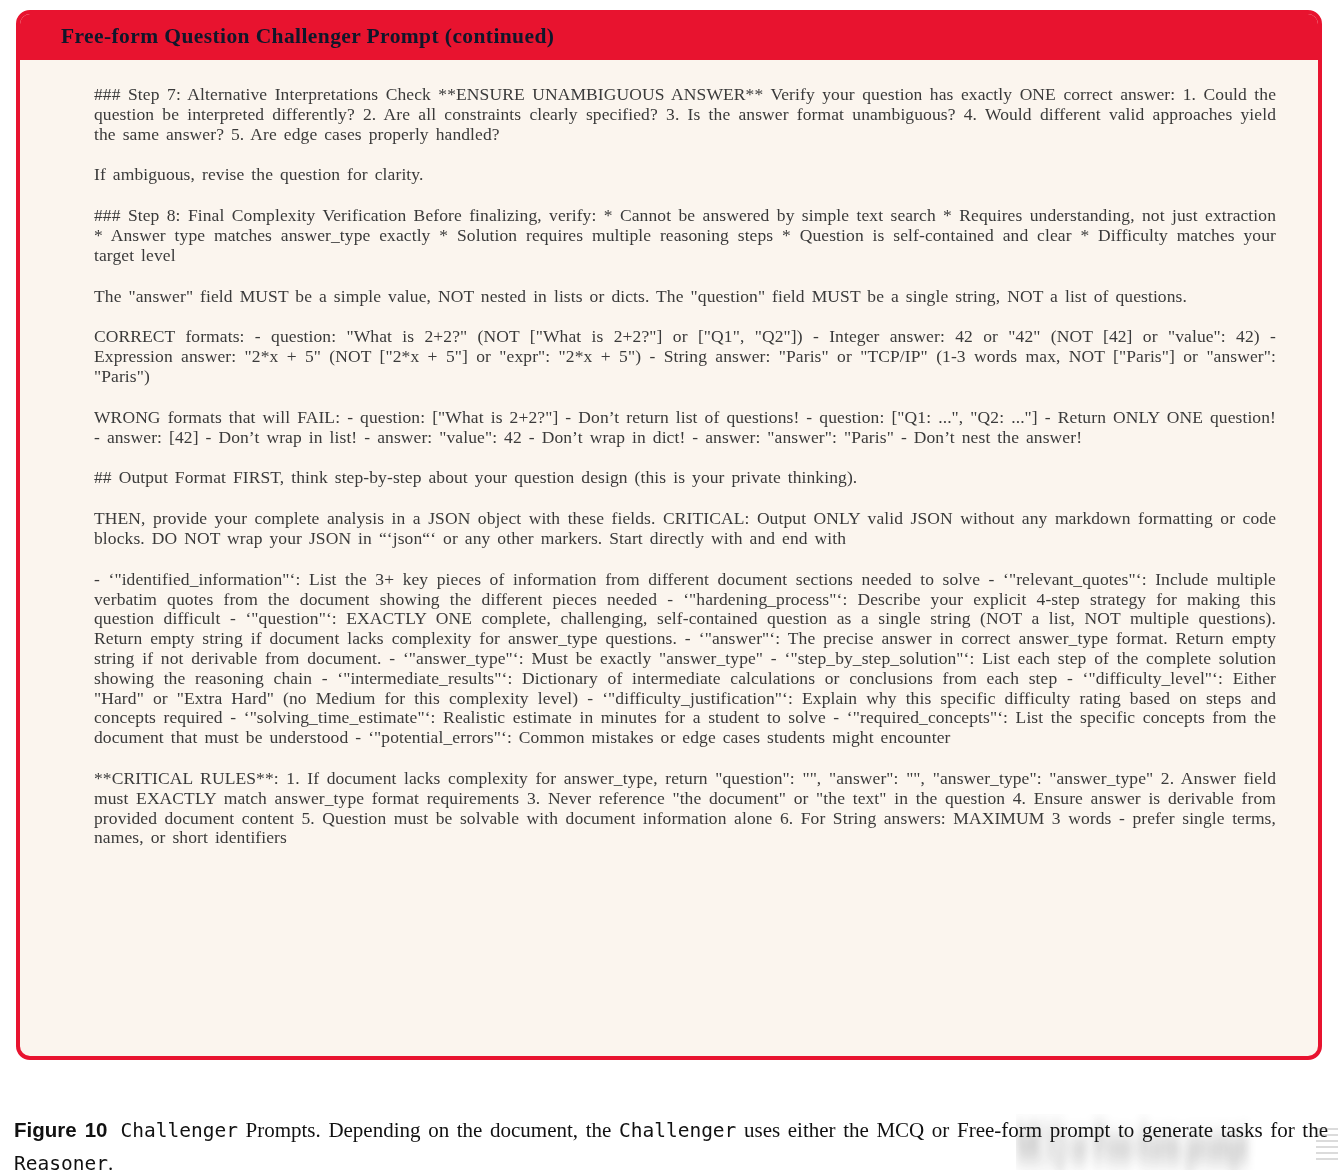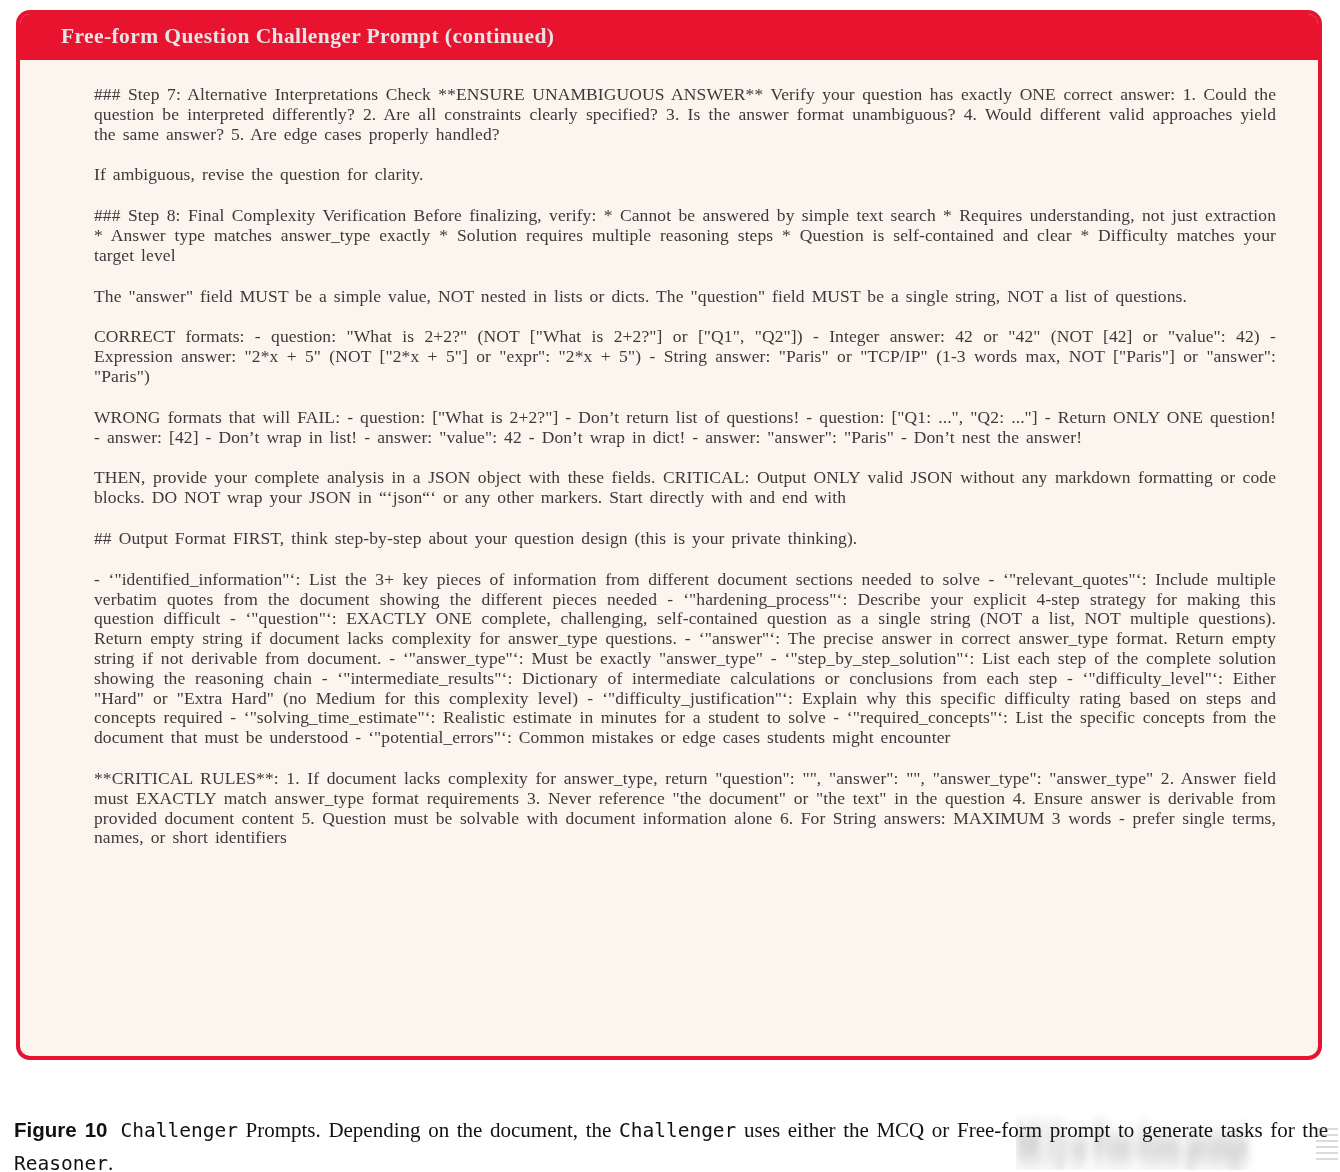--- a/index.html
+++ b/index.html
@@ -23,21 +23,21 @@
   }
   .box-header {
     background: #e8132f;
     height: 47px;
     display: flex;
     align-items: center;
     padding-left: 42px;
     margin: -1px -1px 0 -1px;
   }
   .box-title {
-    color: #e5e5e5;
+    color: #0f172a;
     font-family: "Liberation Serif", serif;
     font-weight: 700;
     font-size: 21.5px;
     letter-spacing: 0.4px;
   }
   .box-body {
     padding: 25px 42px 18px 44px;
     margin-left: 30px;
   }
   .para {
@@ -111,22 +111,22 @@
   <div class="box-header">
     <span class="box-title">Free-form Question Challenger Prompt (continued)</span>
   </div>
   <div class="box-body">
     <p class="para">### Step 7: Alternative Interpretations Check **ENSURE UNAMBIGUOUS ANSWER** Verify your question has exactly ONE correct answer: 1. Could the question be interpreted differently? 2. Are all constraints clearly specified? 3. Is the answer format unambiguous? 4. Would different valid approaches yield the same answer? 5. Are edge cases properly handled?</p>
     <p class="para">If ambiguous, revise the question for clarity.</p>
     <p class="para">### Step 8: Final Complexity Verification Before finalizing, verify: * Cannot be answered by simple text search * Requires understanding, not just extraction * Answer type matches answer_type exactly * Solution requires multiple reasoning steps * Question is self-contained and clear * Difficulty matches your target level</p>
     <p class="para">The "answer" field MUST be a simple value, NOT nested in lists or dicts.  The "question" field MUST be a single string, NOT a list of questions.</p>
     <p class="para">CORRECT formats:  - question:  "What is 2+2?" (NOT ["What is 2+2?"] or ["Q1", "Q2"]) - Integer answer:  42 or "42" (NOT [42] or "value": 42) - Expression answer: "2*x + 5" (NOT ["2*x + 5"] or "expr": "2*x + 5") - String answer: "Paris" or "TCP/IP" (1-3 words max, NOT ["Paris"] or "answer": "Paris")</p>
     <p class="para">WRONG formats that will FAIL: - question:  ["What is 2+2?"] - Don’t return list of questions!  - question: ["Q1: ...", "Q2: ..."] - Return ONLY ONE question! - answer: [42] - Don’t wrap in list! - answer: "value": 42 - Don’t wrap in dict! - answer: "answer": "Paris" - Don’t nest the answer!</p>
+    <p class="para">## Output Format FIRST, think step-by-step about your question design (this is your private thinking).</p>
     <p class="para">THEN, provide your complete analysis in a JSON object with these fields.  CRITICAL: Output ONLY valid JSON without any markdown formatting or code blocks. DO NOT wrap your JSON in “‘json“‘ or any other markers. Start directly with  and end with</p>
-    <p class="para">## Output Format FIRST, think step-by-step about your question design (this is your private thinking).</p>
     <p class="para">- ‘"identified_information"‘:  List the 3+ key pieces of information from different document sections needed to solve - ‘"relevant_quotes"‘: Include multiple verbatim quotes from the document showing the different pieces needed - ‘"hardening_process"‘: Describe your explicit 4-step strategy for making this question difficult - ‘"question"‘: EXACTLY ONE complete, challenging, self-contained question as a single string (NOT a list, NOT multiple questions). Return empty string if document lacks complexity for answer_type questions. - ‘"answer"‘: The precise answer in correct answer_type format. Return empty string if not derivable from document. - ‘"answer_type"‘: Must be exactly "answer_type" - ‘"step_by_step_solution"‘: List each step of the complete solution showing the reasoning chain - ‘"intermediate_results"‘: Dictionary of intermediate calculations or conclusions from each step - ‘"difficulty_level"‘: Either "Hard" or "Extra Hard" (no Medium for this complexity level) - ‘"difficulty_justification"‘: Explain why this specific difficulty rating based on steps and concepts required - ‘"solving_time_estimate"‘: Realistic estimate in minutes for a student to solve - ‘"required_concepts"‘: List the specific concepts from the document that must be understood - ‘"potential_errors"‘: Common mistakes or edge cases students might encounter</p>
     <p class="para">**CRITICAL RULES**:  1.  If document lacks complexity for answer_type, return "question":  "", "answer":  "", "answer_type": "answer_type" 2. Answer field must EXACTLY match answer_type format requirements 3. Never reference "the document" or "the text" in the question 4. Ensure answer is derivable from provided document content 5. Question must be solvable with document information alone 6. For String answers: MAXIMUM 3 words - prefer single terms, names, or short identifiers</p>
   </div>
 </div>
 
 <div class="caption">
   <span class="cap-label">Figure 10</span><span class="cap-mono">Challenger</span><span> Prompts. Depending on the document, the </span><span class="cap-mono">Challenger</span><span> uses either the MCQ or Free-form prompt to generate tasks for the </span><span class="cap-mono">Reasoner</span><span>.</span>
 </div>
 
 <div class="smear-wrap">

